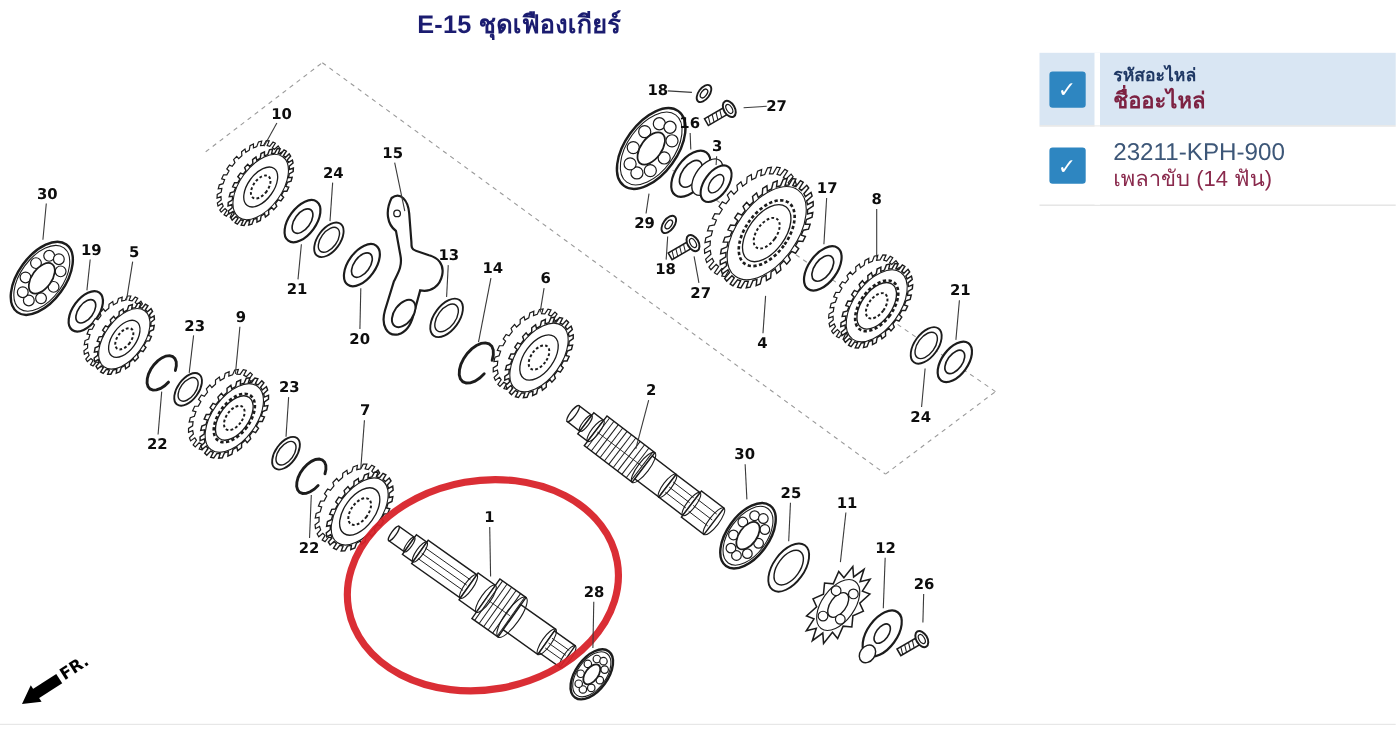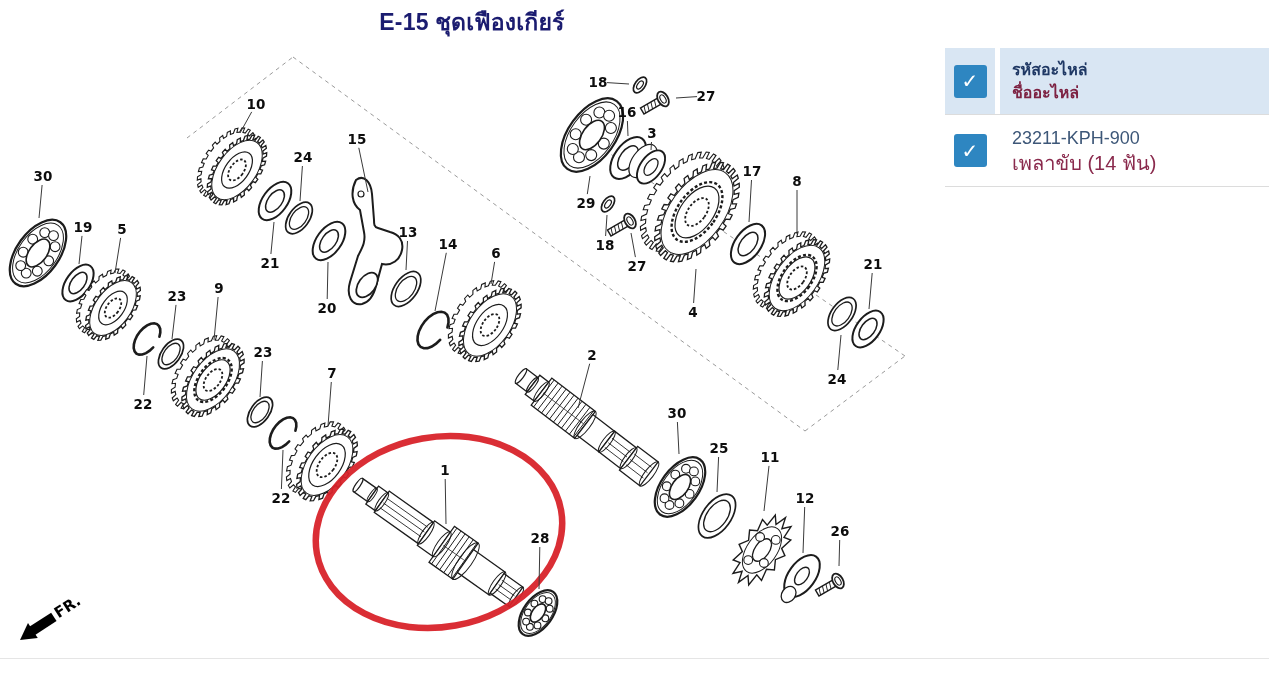--- a/index.html
+++ b/index.html
@@ -15,22 +15,22 @@
   .prow.header{background:#d9e6f3;height:66px;}
   .prow.item{background:#fff;height:71px;border-top:1px solid #dcdcdc;border-bottom:1px solid #dcdcdc;}
   .cbcell{width:50px;flex:0 0 50px;display:flex;align-items:center;justify-content:center;
           border-right:5px solid #fff;}
   .checkbox{width:33px;height:33px;background:#2e86c1;border-radius:3px;display:flex;
           align-items:center;justify-content:center;cursor:pointer;}
   .checkbox .tick{color:#fff;font-size:20px;font-weight:bold;line-height:1;
           font-family:"DejaVu Sans",sans-serif;}
   .txtcell{flex:1;padding:10px 0 0 12px;}
   .hdr-line1{font-size:16px;font-weight:bold;color:#1f3864;line-height:23px;}
-  .hdr-line2{font-size:16px;font-weight:bold;color:#7d2242;line-height:23px;}
-  .part-code{font-size:18px;color:#3d5778;line-height:26px;}
+  .hdr-line2{font-size:20px;font-weight:bold;color:#7d2242;line-height:23px;}
+  .part-code{font-size:22px;color:#3d5778;line-height:26px;}
   .part-name{font-size:20px;color:#8a2a4d;line-height:24px;}
 </style>
 </head>
 <body>
 
 <div class="page">
 
   <div class="diagram-title">E-15 ชุดเฟืองเกียร์</div>
 
   <div class="diagram-wrap">

